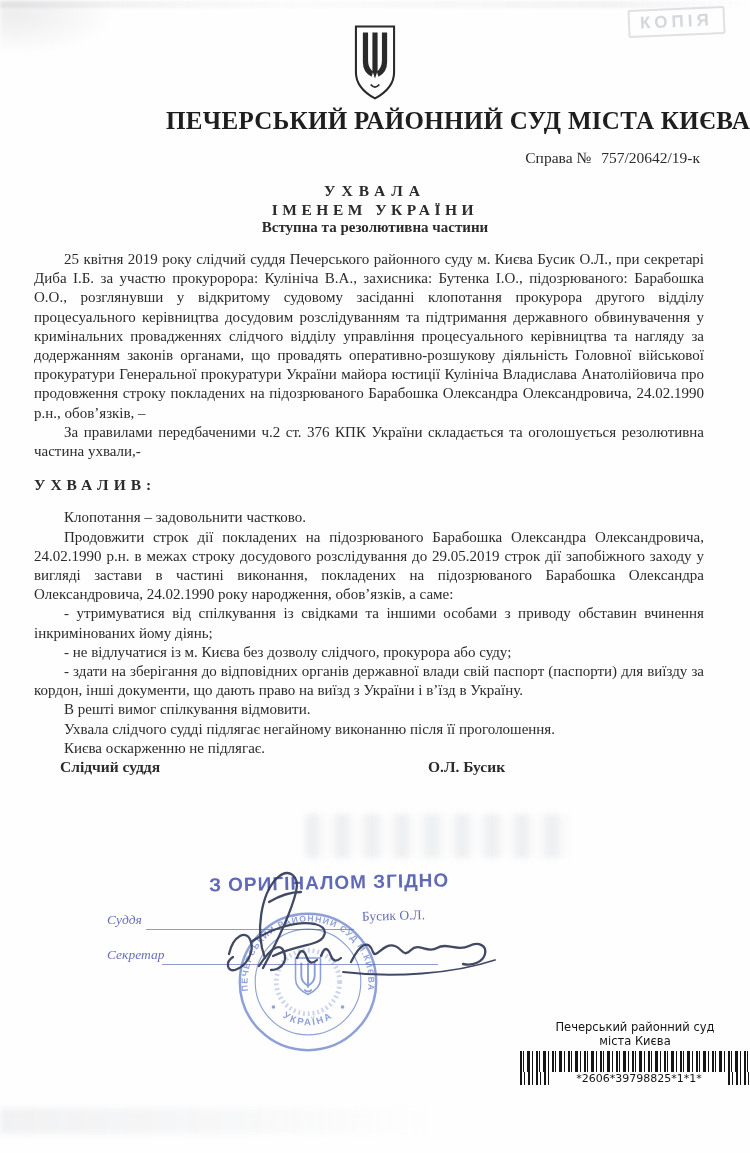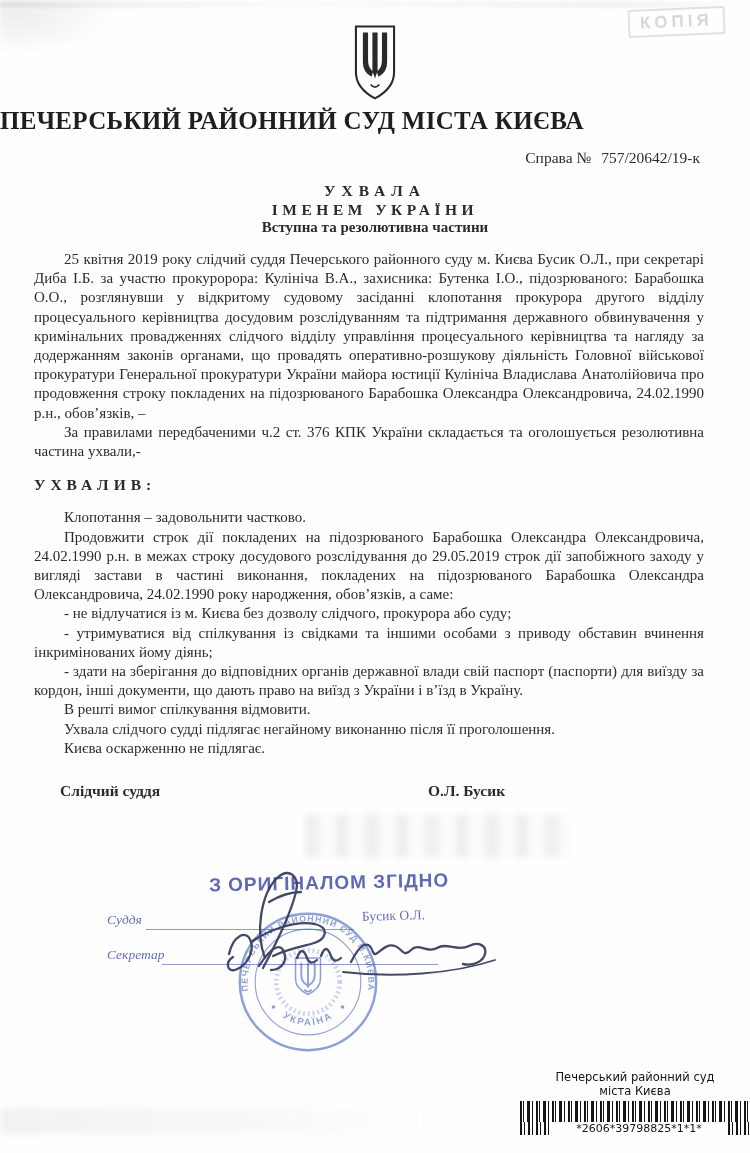--- a/index.html
+++ b/index.html
@@ -14,35 +14,35 @@
     filter:blur(1px);}
   .corner-noise{position:absolute;left:0;top:0;width:130px;height:60px;
     background:radial-gradient(ellipse at 12% 25%,rgba(150,150,155,.16),transparent 62%);filter:blur(2px);}
   
   .copy-stamp{position:absolute;left:628px;top:8px;transform:rotate(-2.5deg);
     border:2.5px solid rgba(178,182,192,.40);border-radius:2px;padding:2px 10px;
     font-family:"Liberation Sans",sans-serif;font-weight:bold;font-size:17px;
     letter-spacing:4px;color:rgba(170,175,185,.50);}
   
   .emblem{margin:20px auto 0;width:52px;height:84px;display:block;}
-  .court-name{margin:2px 0 0;text-align:left;font-size:25px;line-height:30px;
+  .court-name{margin:2px 0 0;text-align:right;font-size:25px;line-height:30px;
     font-weight:bold;letter-spacing:.3px;color:#1e1e1e;}
   .case-line{margin-top:12px;padding-right:50px;text-align:right;font-size:15.5px;line-height:19px;}
   .case-line .num{margin-left:10px;}
   
   .doc-title{text-align:center;}
   .t1{margin-top:14px;font-size:15.5px;font-weight:bold;letter-spacing:6px;line-height:19px;}
   .t2{font-size:15.5px;font-weight:bold;letter-spacing:4.5px;line-height:19px;}
   .t3{font-size:15px;font-weight:bold;line-height:17px;}
   
   .body{margin-top:14px;padding:0 46px 0 34px;font-size:15px;line-height:19.2px;}
   .body p{margin:0;text-indent:30px;text-align:justify;}
   .res-heading{margin:14px 0;text-align:left;font-weight:bold;font-size:15.5px;letter-spacing:5px;}
   
-  .sig-row{position:relative;height:20px;margin-top:24px;font-size:15.5px;font-weight:bold;text-align:right;}
+  .sig-row{position:relative;height:20px;font-size:15.5px;font-weight:bold;text-align:right;}
   .sig-role{position:absolute;left:60px;}
   .sig-name{position:absolute;left:428px;}
   .smudge1{position:absolute;left:305px;top:814px;width:265px;height:44px;border-radius:4px;
     background:repeating-linear-gradient(90deg,rgba(160,165,175,.16) 0 14px,rgba(205,208,216,.07) 14px 30px);
     filter:blur(3px);}
   .smudge2{position:absolute;left:0;top:1108px;width:430px;height:26px;
     background:linear-gradient(90deg,rgba(150,155,165,.12),rgba(180,185,195,.08) 60%,transparent);
     filter:blur(3px);}
   
   .stamp-title{position:absolute;left:209px;top:872px;transform:rotate(-1.2deg);
@@ -51,21 +51,21 @@
   .stamp-small{position:absolute;font-style:italic;font-size:13.5px;color:#4a55ad;opacity:.85;z-index:3;}
   .judge-label{left:107px;top:912px;}
   .judge-name-stamp{left:362px;top:908px;transform:rotate(-1.5deg);font-style:normal;}
   .secretary-label{left:107px;top:947px;}
   .stamp-line{position:absolute;height:1.4px;background:#4a55ad;opacity:.6;z-index:2;}
   .line-judge{left:146px;top:929px;width:208px;}
   .line-secr{left:162px;top:964px;width:276px;}
   .seal{position:absolute;left:236px;top:910px;width:144px;height:144px;opacity:.8;z-index:1;}
   .signatures{position:absolute;left:203px;top:858px;width:300px;height:125px;z-index:4;}
   
-  .barcode-block{position:absolute;left:520px;top:1070px;width:230px;text-align:center;
+  .barcode-block{position:absolute;left:520px;top:1020px;width:230px;text-align:center;
     font-family:"DejaVu Sans",sans-serif;color:#141414;}
   .bc-label{font-size:11.5px;line-height:14px;}
   .bars{height:21px;margin-top:3px;
     background:repeating-linear-gradient(90deg,#151515 0 2px,transparent 2px 3.5px,#151515 3.5px 4.5px,transparent 4.5px 7px,#151515 7px 10px,transparent 10px 12px,#151515 12px 13px,transparent 13px 16px);}
   .bc-coderow{display:flex;height:13px;align-items:stretch;}
   .bc-sidebars{background:repeating-linear-gradient(90deg,#151515 0 2px,transparent 2px 4px,#151515 4px 5px,transparent 5px 8px);}
   .bc-left{width:30px;}
   .bc-right{width:22px;}
   .bc-code{flex:1;font-size:11px;line-height:13px;white-space:nowrap;}
 </style>
@@ -100,22 +100,22 @@
     <div class="t2">ІМЕНЕМ УКРАЇНИ</div>
     <div class="t3">Вступна та резолютивна частини</div>
   </div>
 
   <div class="body">
     <p>25 квітня 2019 року слідчий суддя Печерського районного суду м. Києва Бусик О.Л., при секретарі Диба І.Б. за участю прокуророра: Кулініча В.А., захисника: Бутенка І.О., підозрюваного: Барабошка О.О., розглянувши у відкритому судовому засіданні клопотання прокурора другого відділу процесуального керівництва досудовим розслідуванням та підтримання державного обвинувачення у кримінальних провадженнях слідчого відділу управління процесуального керівництва та нагляду за додержанням законів органами, що провадять оперативно-розшукову діяльність Головної військової прокуратури Генеральної прокуратури України майора юстиції Кулініча Владислава Анатолійовича про продовження строку покладених на підозрюваного Барабошка Олександра Олександровича, 24.02.1990 р.н., обов’язків, –</p>
     <p>За правилами передбаченими ч.2 ст. 376 КПК України складається та оголошується резолютивна частина ухвали,-</p>
     <div class="res-heading">УХВАЛИВ:</div>
     <p>Клопотання – задовольнити частково.</p>
     <p>Продовжити строк дії покладених на підозрюваного Барабошка Олександра Олександровича, 24.02.1990 р.н. в межах строку досудового розслідування до 29.05.2019 строк дії запобіжного заходу у вигляді застави в частині виконання, покладених на підозрюваного Барабошка Олександра Олександровича, 24.02.1990 року народження, обов’язків, а саме:</p>
+    <p>- утримуватися від спілкування із свідками та іншими особами з приводу обставин вчинення інкримінованих йому діянь;</p>
     <p>- не відлучатися із м. Києва без дозволу слідчого, прокурора або суду;</p>
-    <p>- утримуватися від спілкування із свідками та іншими особами з приводу обставин вчинення інкримінованих йому діянь;</p>
     <p>- здати на зберігання до відповідних органів державної влади свій паспорт (паспорти) для виїзду за кордон, інші документи, що дають право на виїзд з України і в’їзд в Україну.</p>
     <p>В решті вимог спілкування відмовити.</p>
     <p>Ухвала слідчого судді підлягає негайному виконанню після її проголошення.</p>
     <p>Києва оскарженню не підлягає.</p>
   </div>
 
   <div class="sig-row">
     <span class="sig-role">Слідчий суддя</span>
     <span class="sig-name">О.Л. Бусик</span>
   </div>

